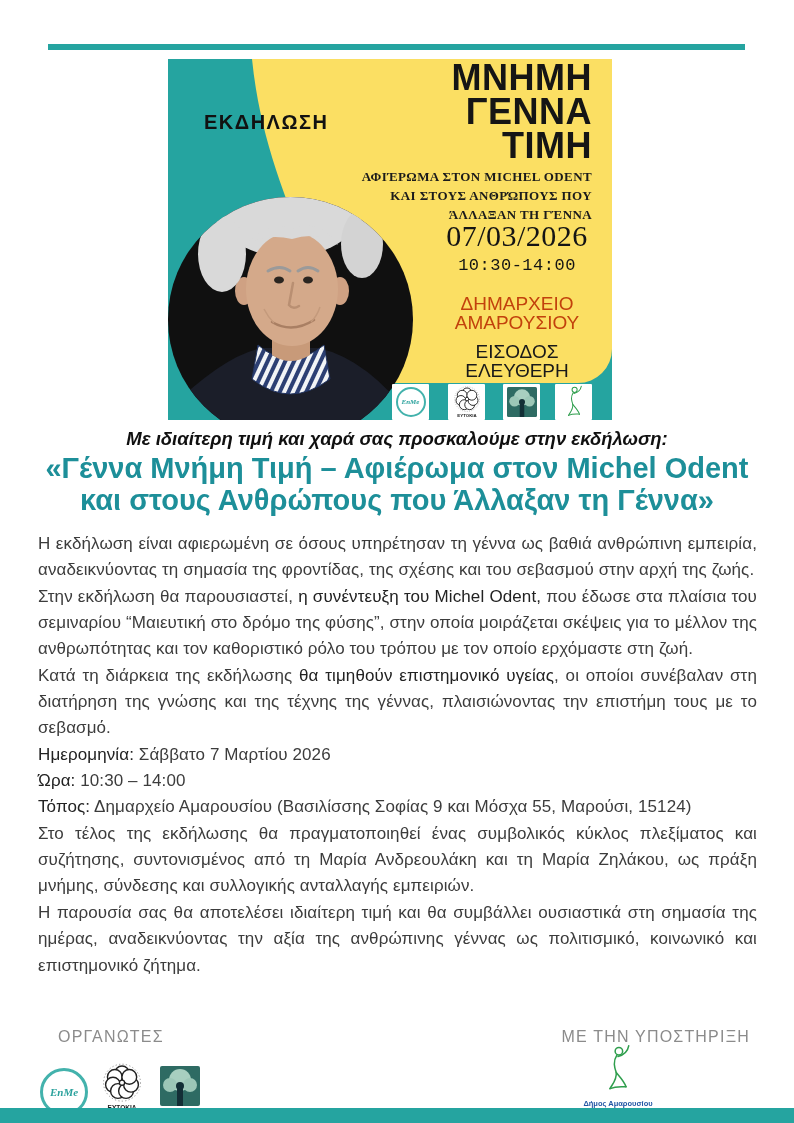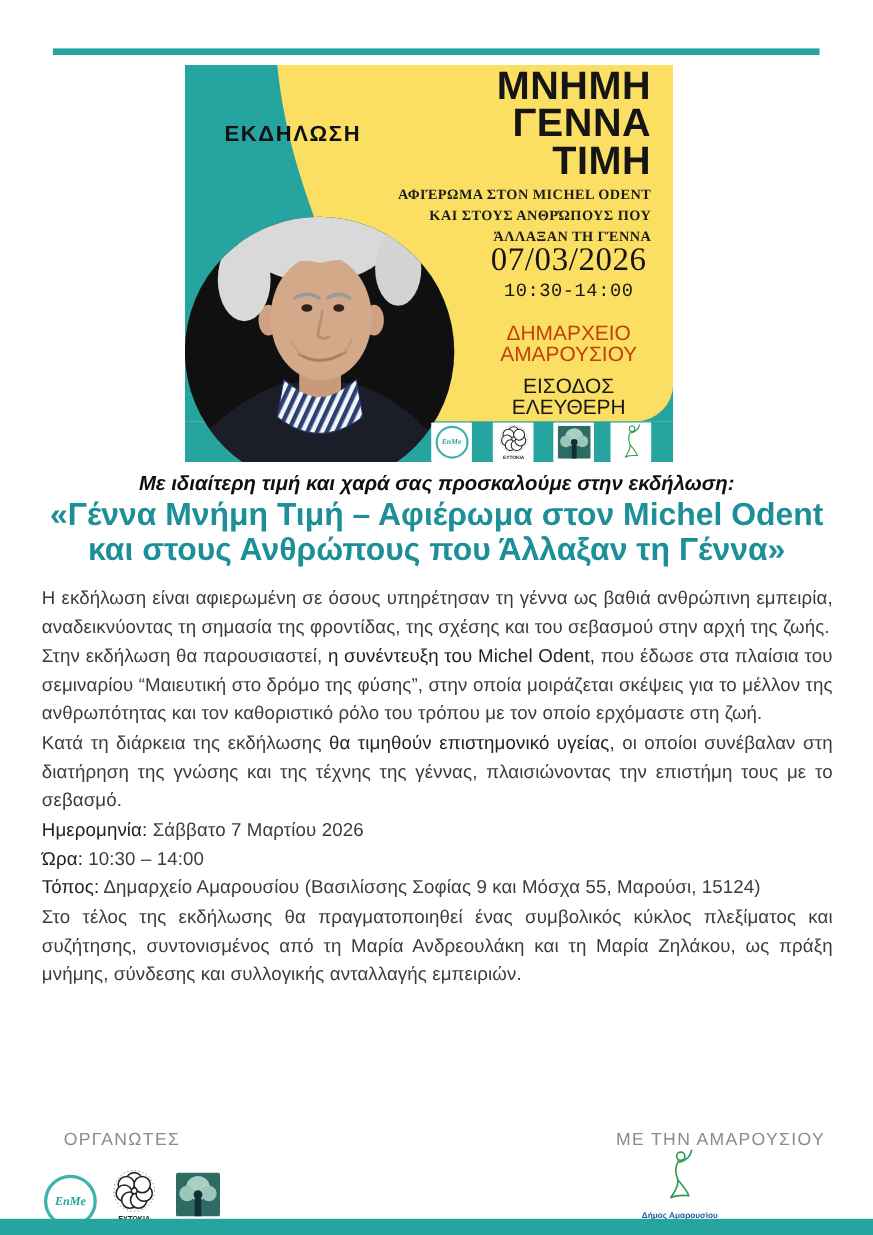--- a/index.html
+++ b/index.html
@@ -196,25 +196,26 @@
   </h1>
 
   <div class="body-text" id="body-paragraphs">
       <p><span>Η εκδήλωση είναι αφιερωμένη σε όσους υπηρέτησαν τη γέννα ως βαθιά ανθρώπινη εμπειρία, αναδεικνύοντας τη σημασία της φροντίδας, της σχέσης και του σεβασμού στην αρχή της ζωής.</span></p>
       <p><span>Στην εκδήλωση θα παρουσιαστεί, </span><span class="b">η συνέντευξη του Michel Odent,</span><span> που έδωσε στα πλαίσια του σεμιναρίου “Μαιευτική στο δρόμο της φύσης”, στην οποία μοιράζεται σκέψεις για το μέλλον της ανθρωπότητας και τον καθοριστικό ρόλο του τρόπου με τον οποίο ερχόμαστε στη ζωή.</span></p>
       <p><span>Κατά τη διάρκεια της εκδήλωσης </span><span class="b">θα τιμηθούν επιστημονικό υγείας</span><span>, οι οποίοι συνέβαλαν στη διατήρηση της γνώσης και της τέχνης της γέννας, πλαισιώνοντας την επιστήμη τους με το σεβασμό.</span></p>
       <p><span class="b">Ημερομηνία:</span><span> Σάββατο 7 Μαρτίου 2026</span></p>
       <p><span class="b">Ώρα:</span><span> 10:30 – 14:00</span></p>
       <p><span class="b">Τόπος:</span><span> Δημαρχείο Αμαρουσίου (Βασιλίσσης Σοφίας 9 και Μόσχα 55, Μαρούσι, 15124)</span></p>
       <p><span>Στο τέλος της εκδήλωσης θα πραγματοποιηθεί ένας συμβολικός κύκλος πλεξίματος και συζήτησης, συντονισμένος από τη Μαρία Ανδρεουλάκη και τη Μαρία Ζηλάκου, ως πράξη μνήμης, σύνδεσης και συλλογικής ανταλλαγής εμπειριών.</span></p>
+      <p><span>Η παρουσία σας θα αποτελέσει ιδιαίτερη τιμή και θα συμβάλλει ουσιαστικά στη σημασία της ημέρας, αναδεικνύοντας την αξία της ανθρώπινης γέννας ως πολιτισμικό, κοινωνικό και επιστημονικό ζήτημα.</span></p>
     </div>
 
   <div class="org-row">
     <div>ΟΡΓΑΝΩΤΕΣ</div>
-    <div>ΜΕ ΤΗΝ ΑΜΑΡΟΥΣΙΟΥ</div>
+    <div>ΜΕ ΤΗΝ ΥΠΟΣΤΗΡΙΞΗ</div>
   </div>
 
   <div class="logo-enme-footer">
     <div class="enme lg">
         <span>EnMe</span>
       </div>
   </div>
 
   <div class="logo-eutokia-footer">
     <svg width="48" height="50" viewBox="0 0 44 46">

